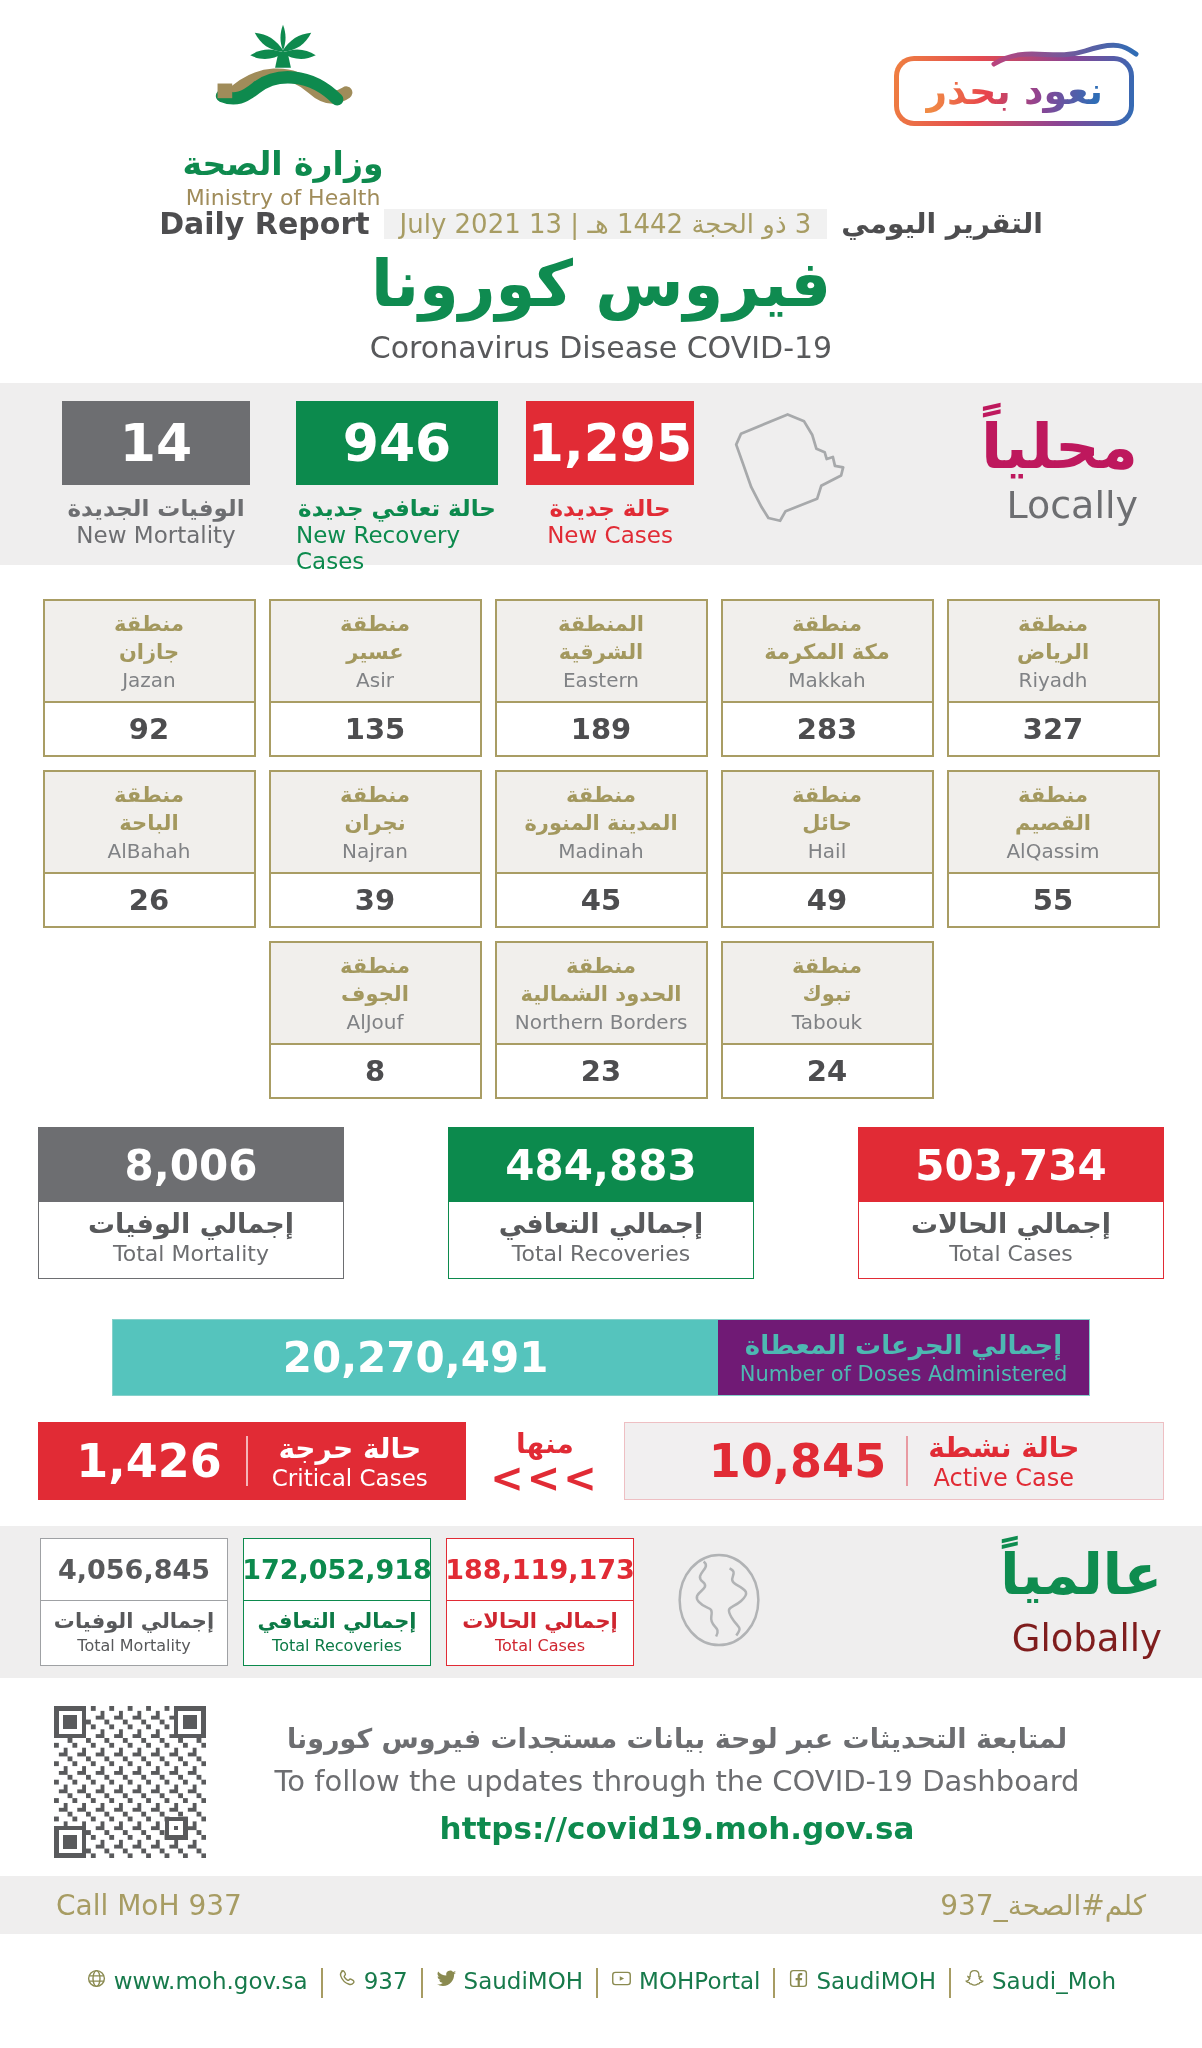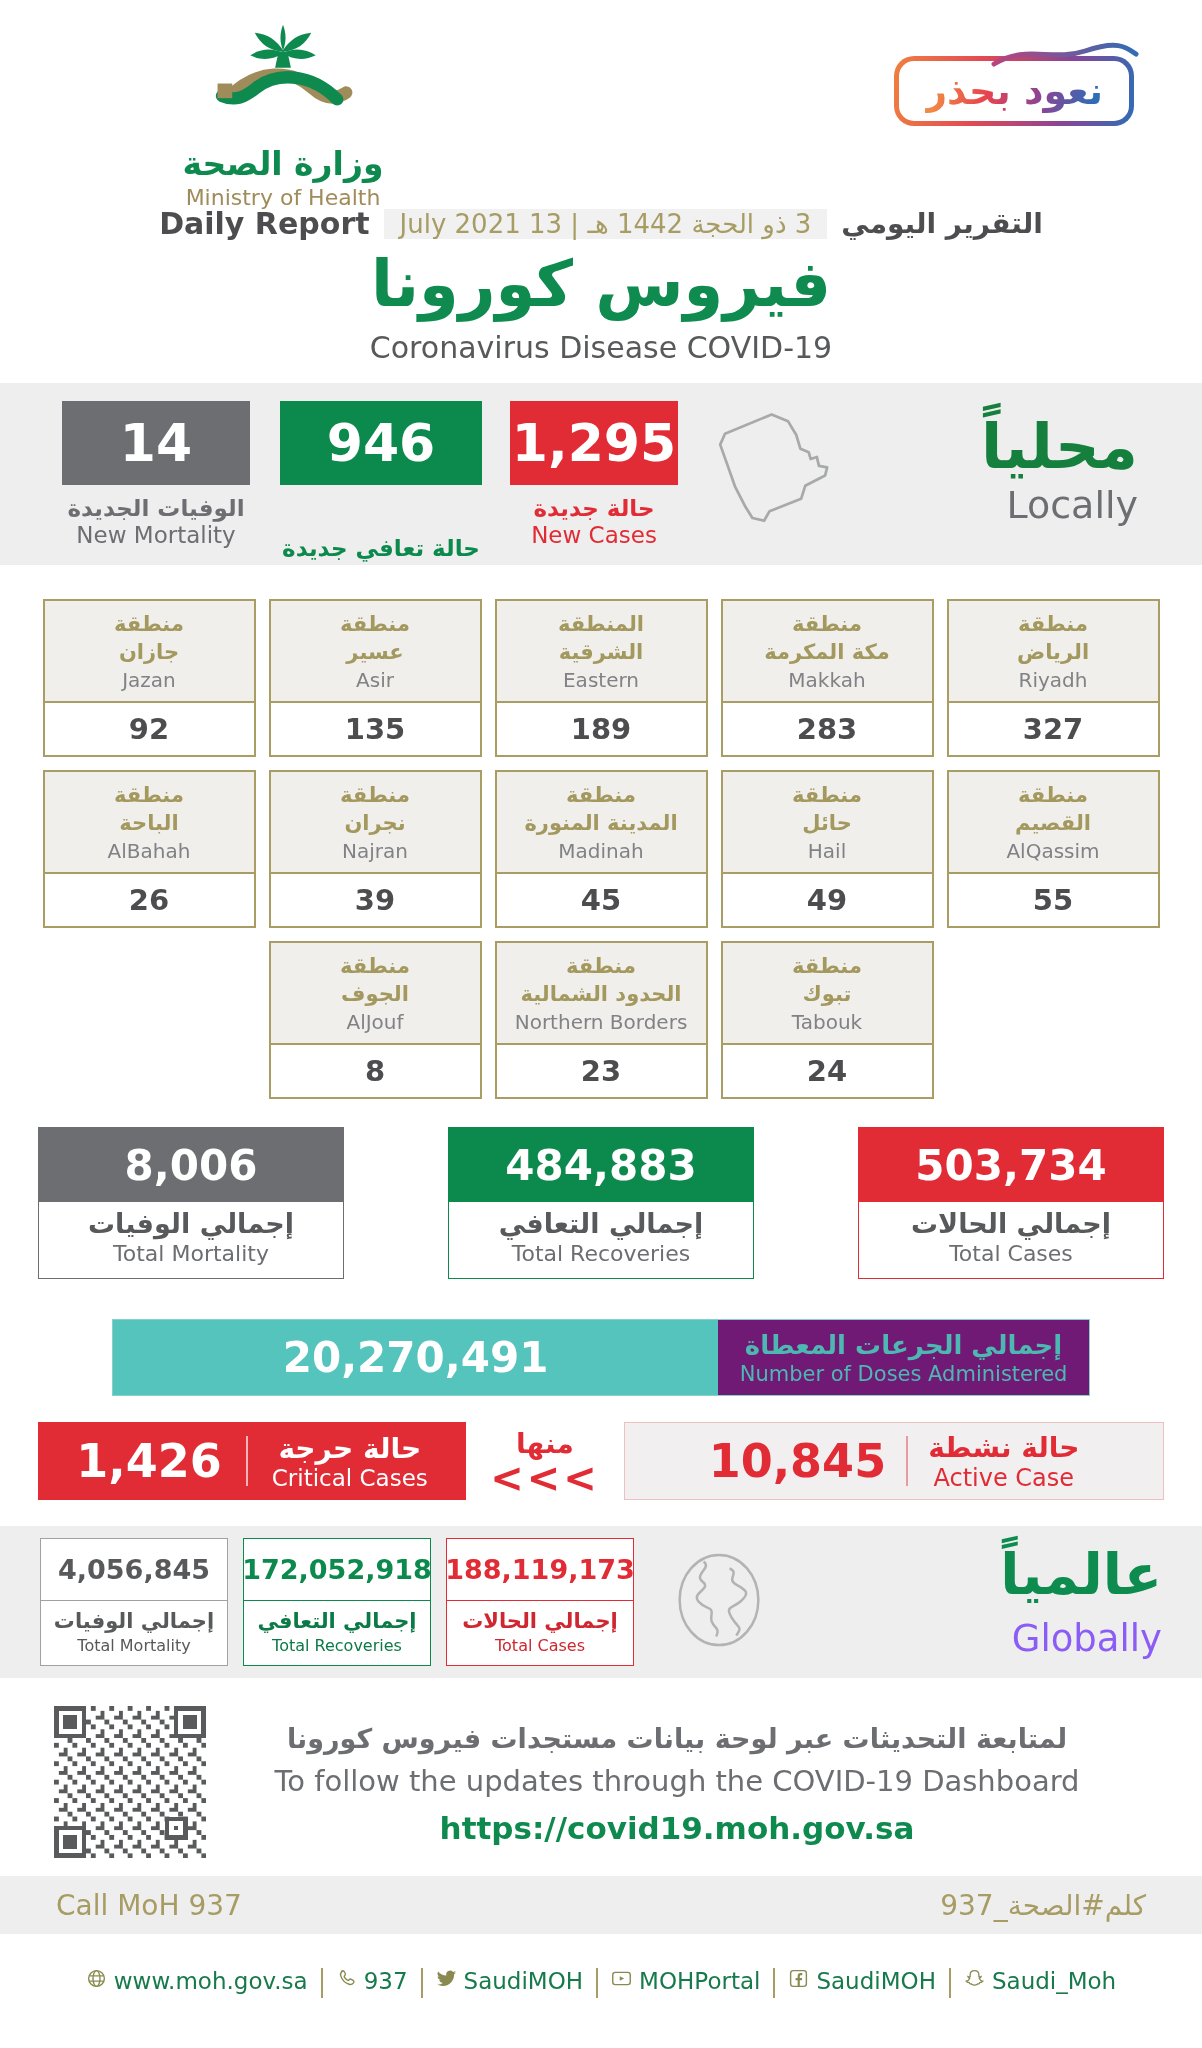--- a/index.html
+++ b/index.html
@@ -19,25 +19,25 @@
   .report-ar{font-size:28px;font-weight:bold;color:#4d4d4f;}
   .title-ar{position:absolute;top:248px;width:100%;text-align:center;font-size:64px;line-height:1.15;font-weight:bold;color:#0f8b50;}
   .title-en{position:absolute;top:330px;width:100%;text-align:center;font-size:30px;color:#58595b;}
   
   .locally-band{height:182px;background:#efeeee;display:flex;align-items:flex-start;padding-top:18px;}
   .l-stat{display:flex;flex-direction:column;align-items:center;}
   .l-box{height:84px;width:100%;display:flex;align-items:center;justify-content:center;color:#fff;font-size:52px;font-weight:bold;}
   .l-ar{font-size:23px;font-weight:bold;margin-top:10px;}
   .l-en{font-size:23px;margin-top:1px;}
   .l-gray{width:188px;margin-left:62px;} .l-gray .l-box{background:#6d6e71;} .l-gray .l-ar,.l-gray .l-en{color:#6d6e71;}
-  .l-green{width:202px;margin-left:30px;gap:40px;} .l-green .l-box{background:#0c8a4d;} .l-green .l-ar,.l-green .l-en{color:#0c8a4d;}
+  .l-green{width:202px;margin-left:46px;} .l-green .l-box{background:#0c8a4d;} .l-green .l-ar,.l-green .l-en{color:#0c8a4d;}
   .l-red{width:168px;margin-left:28px;} .l-red .l-box{background:#e12b35;} .l-red .l-ar,.l-red .l-en{color:#e12b35;}
   .l-map{margin-left:26px;margin-top:8px;}
   .locally-col{margin-left:auto;margin-right:64px;text-align:right;margin-top:12px;}
-  .locally-ar{font-size:62px;font-weight:bold;color:#15803d;line-height:1.1;}
+  .locally-ar{font-size:62px;font-weight:bold;color:#be185d;line-height:1.1;}
   .locally-en{font-size:38px;color:#6d6e71;margin-top:2px;}
   
   .regions{padding:34px 26px 0;}
   .region-row{display:flex;justify-content:center;gap:13px;margin-bottom:13px;}
   .rbox{width:213px;border:2px solid #a99d64;background:#fff;}
   .rhead{background:#f1efec;border-bottom:2px solid #a99d64;min-height:102px;display:flex;flex-direction:column;justify-content:center;padding:6px 4px;}
   .r-ar{color:#a3985e;font-size:21px;font-weight:bold;text-align:center;line-height:1.35;}
   .r-en{color:#808285;font-size:20px;text-align:center;margin-top:2px;}
   .rval{background:#fff;text-align:center;font-size:29px;font-weight:bold;color:#4d4d4f;padding:9px 0;}
   
@@ -79,21 +79,21 @@
   .g-num{height:62px;display:flex;align-items:center;justify-content:center;font-size:27px;font-weight:bold;border-bottom:1px solid;}
   .g-labels{text-align:center;padding:8px 0 10px;}
   .g-ar{font-size:21px;font-weight:bold;}
   .g-en{font-size:16px;margin-top:3px;}
   .g-gray{border-color:#9fa1a4;} .g-gray .g-num{color:#58595b;border-color:#9fa1a4;} .g-gray .g-labels{color:#58595b;}
   .g-green{border-color:#0c8a4d;} .g-green .g-num{color:#0c8a4d;border-color:#0c8a4d;} .g-green .g-labels{color:#0c7a46;}
   .g-red{border-color:#e12b35;} .g-red .g-num{color:#e12b35;border-color:#e12b35;} .g-red .g-labels{color:#cf2630;}
   .g-globe{margin-left:22px;}
   .globally-col{margin-left:auto;text-align:right;}
   .gl-ar{font-size:56px;font-weight:bold;color:#0e8c4f;line-height:1.1;}
-  .gl-en{font-size:37px;color:#8b5cf6;margin-top:12px;}
+  .gl-en{font-size:37px;color:#7f1d1d;margin-top:12px;}
   
   .dash{display:flex;align-items:center;padding:0 54px;margin-top:28px;}
   .qr{flex:none;}
   .dash-text{flex:1;text-align:center;}
   .dt-ar{font-size:27px;font-weight:bold;color:#6d6e71;}
   .dt-en{font-size:29px;color:#6d6e71;margin-top:10px;}
   .dt-url{font-size:31px;font-weight:bold;color:#0e8a4e;margin-top:12px;display:inline-block;text-decoration:none;}
   
   .callstrip{margin-top:14px;height:58px;background:#efeeee;display:flex;align-items:center;justify-content:space-between;padding:0 56px;color:#a79c63;font-size:28px;}
   .footer{display:flex;align-items:flex-start;justify-content:center;gap:13px;margin-top:34px;}

